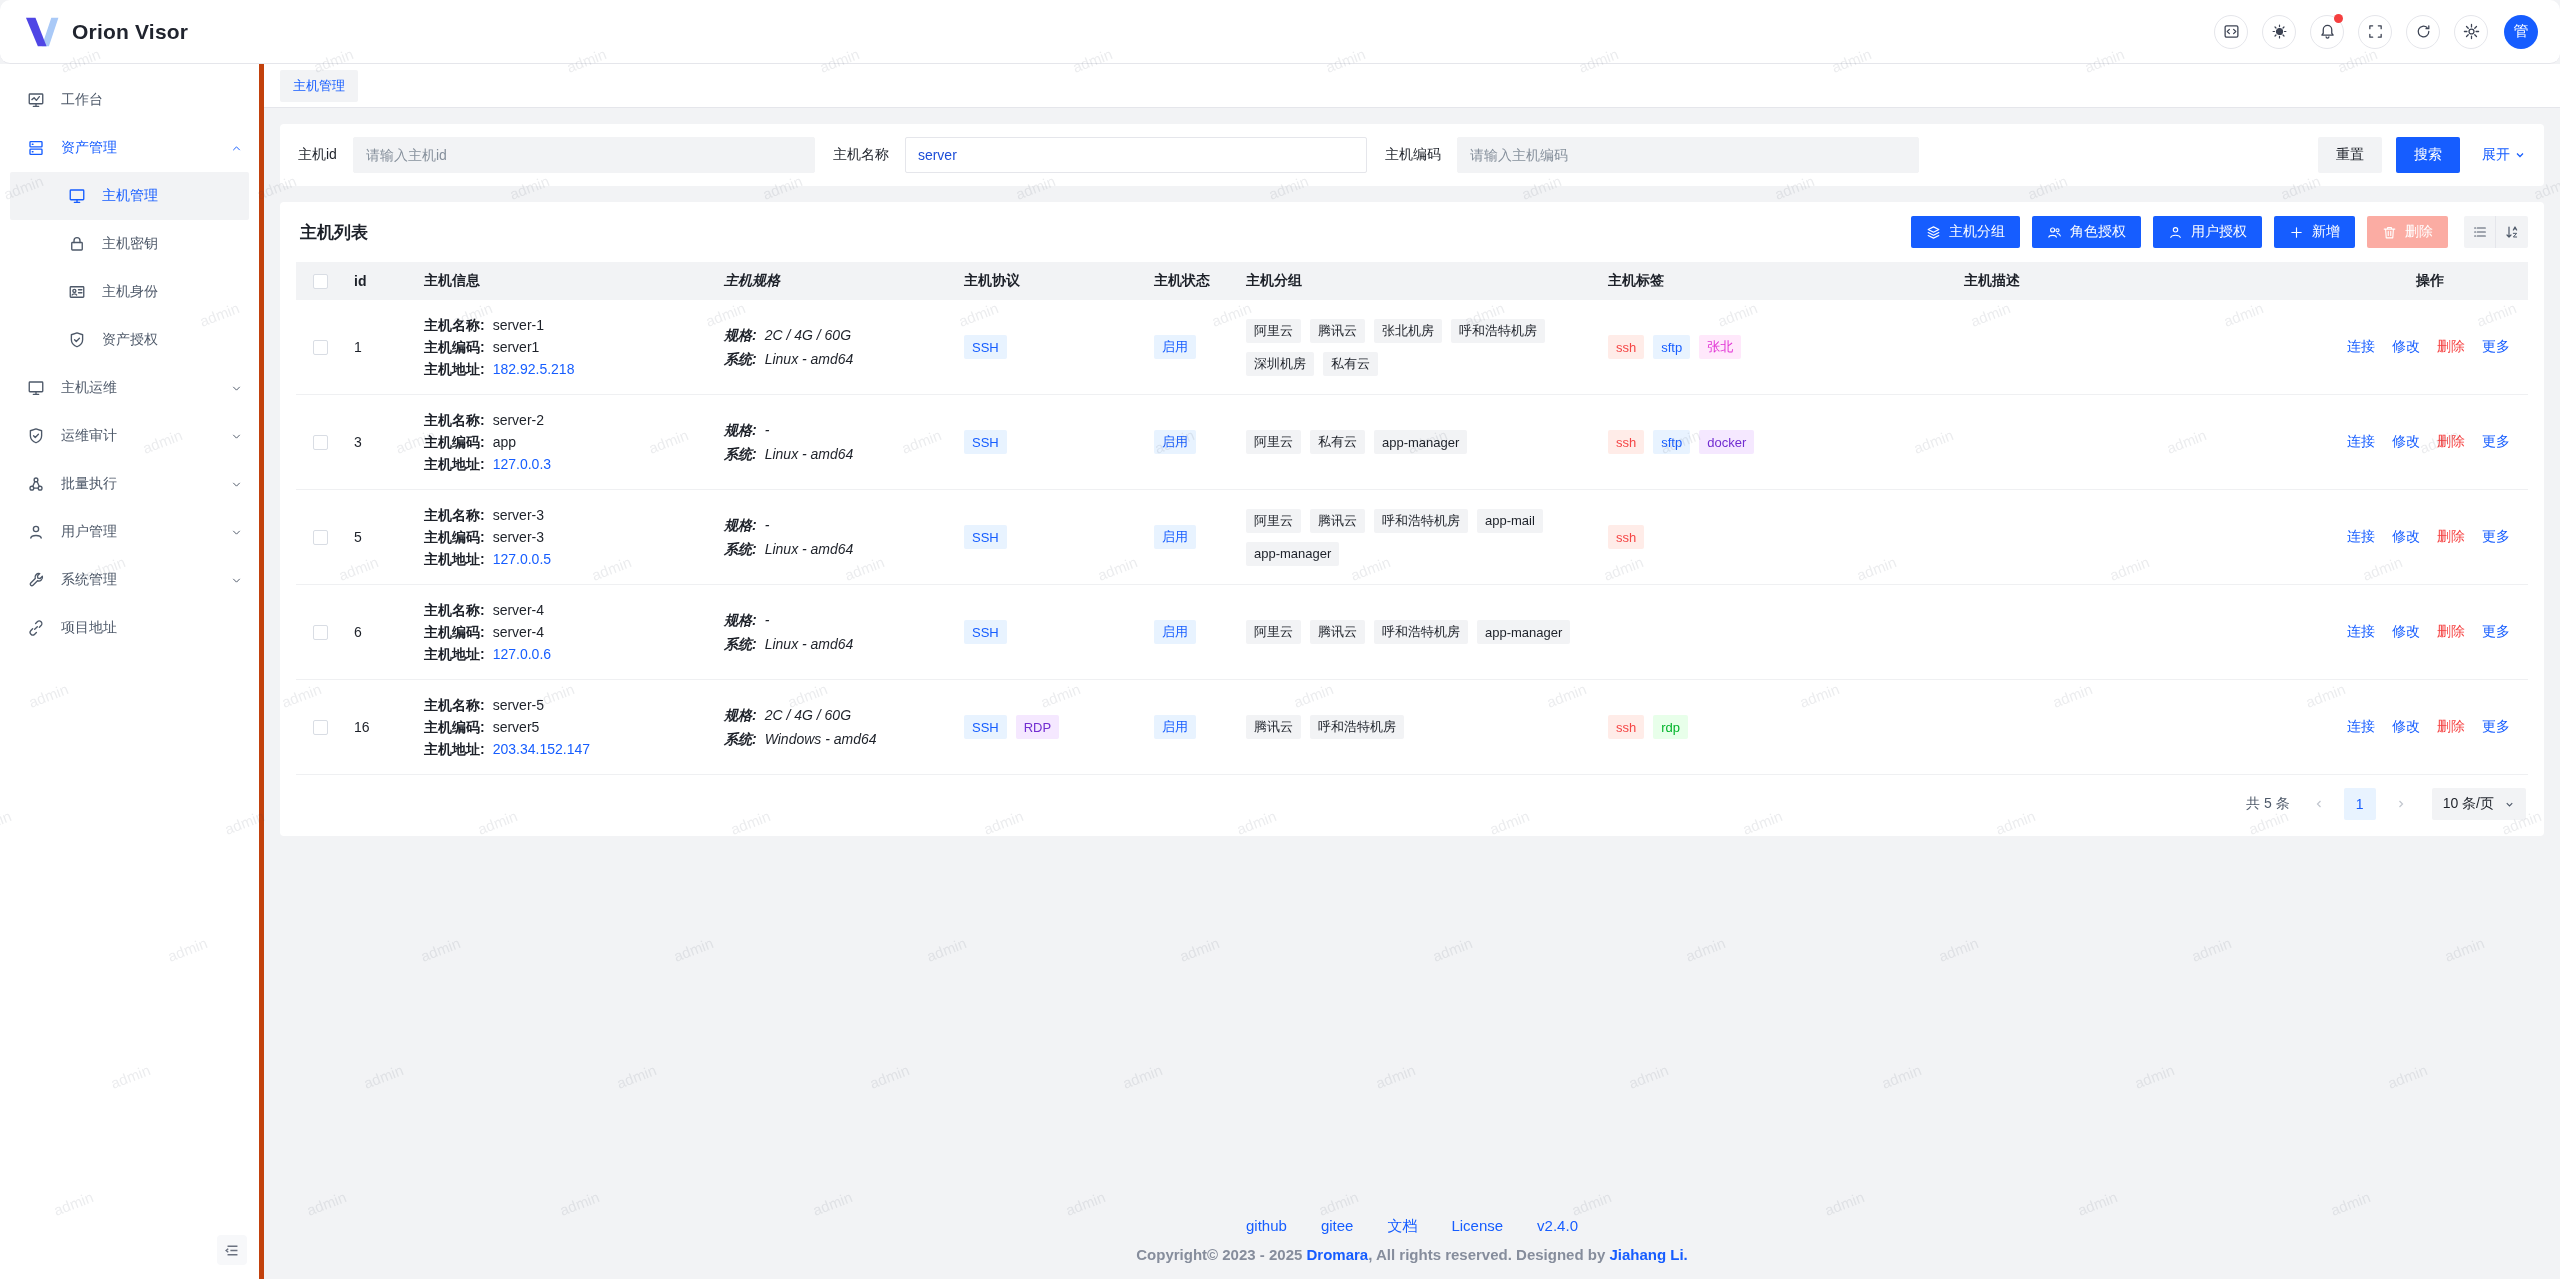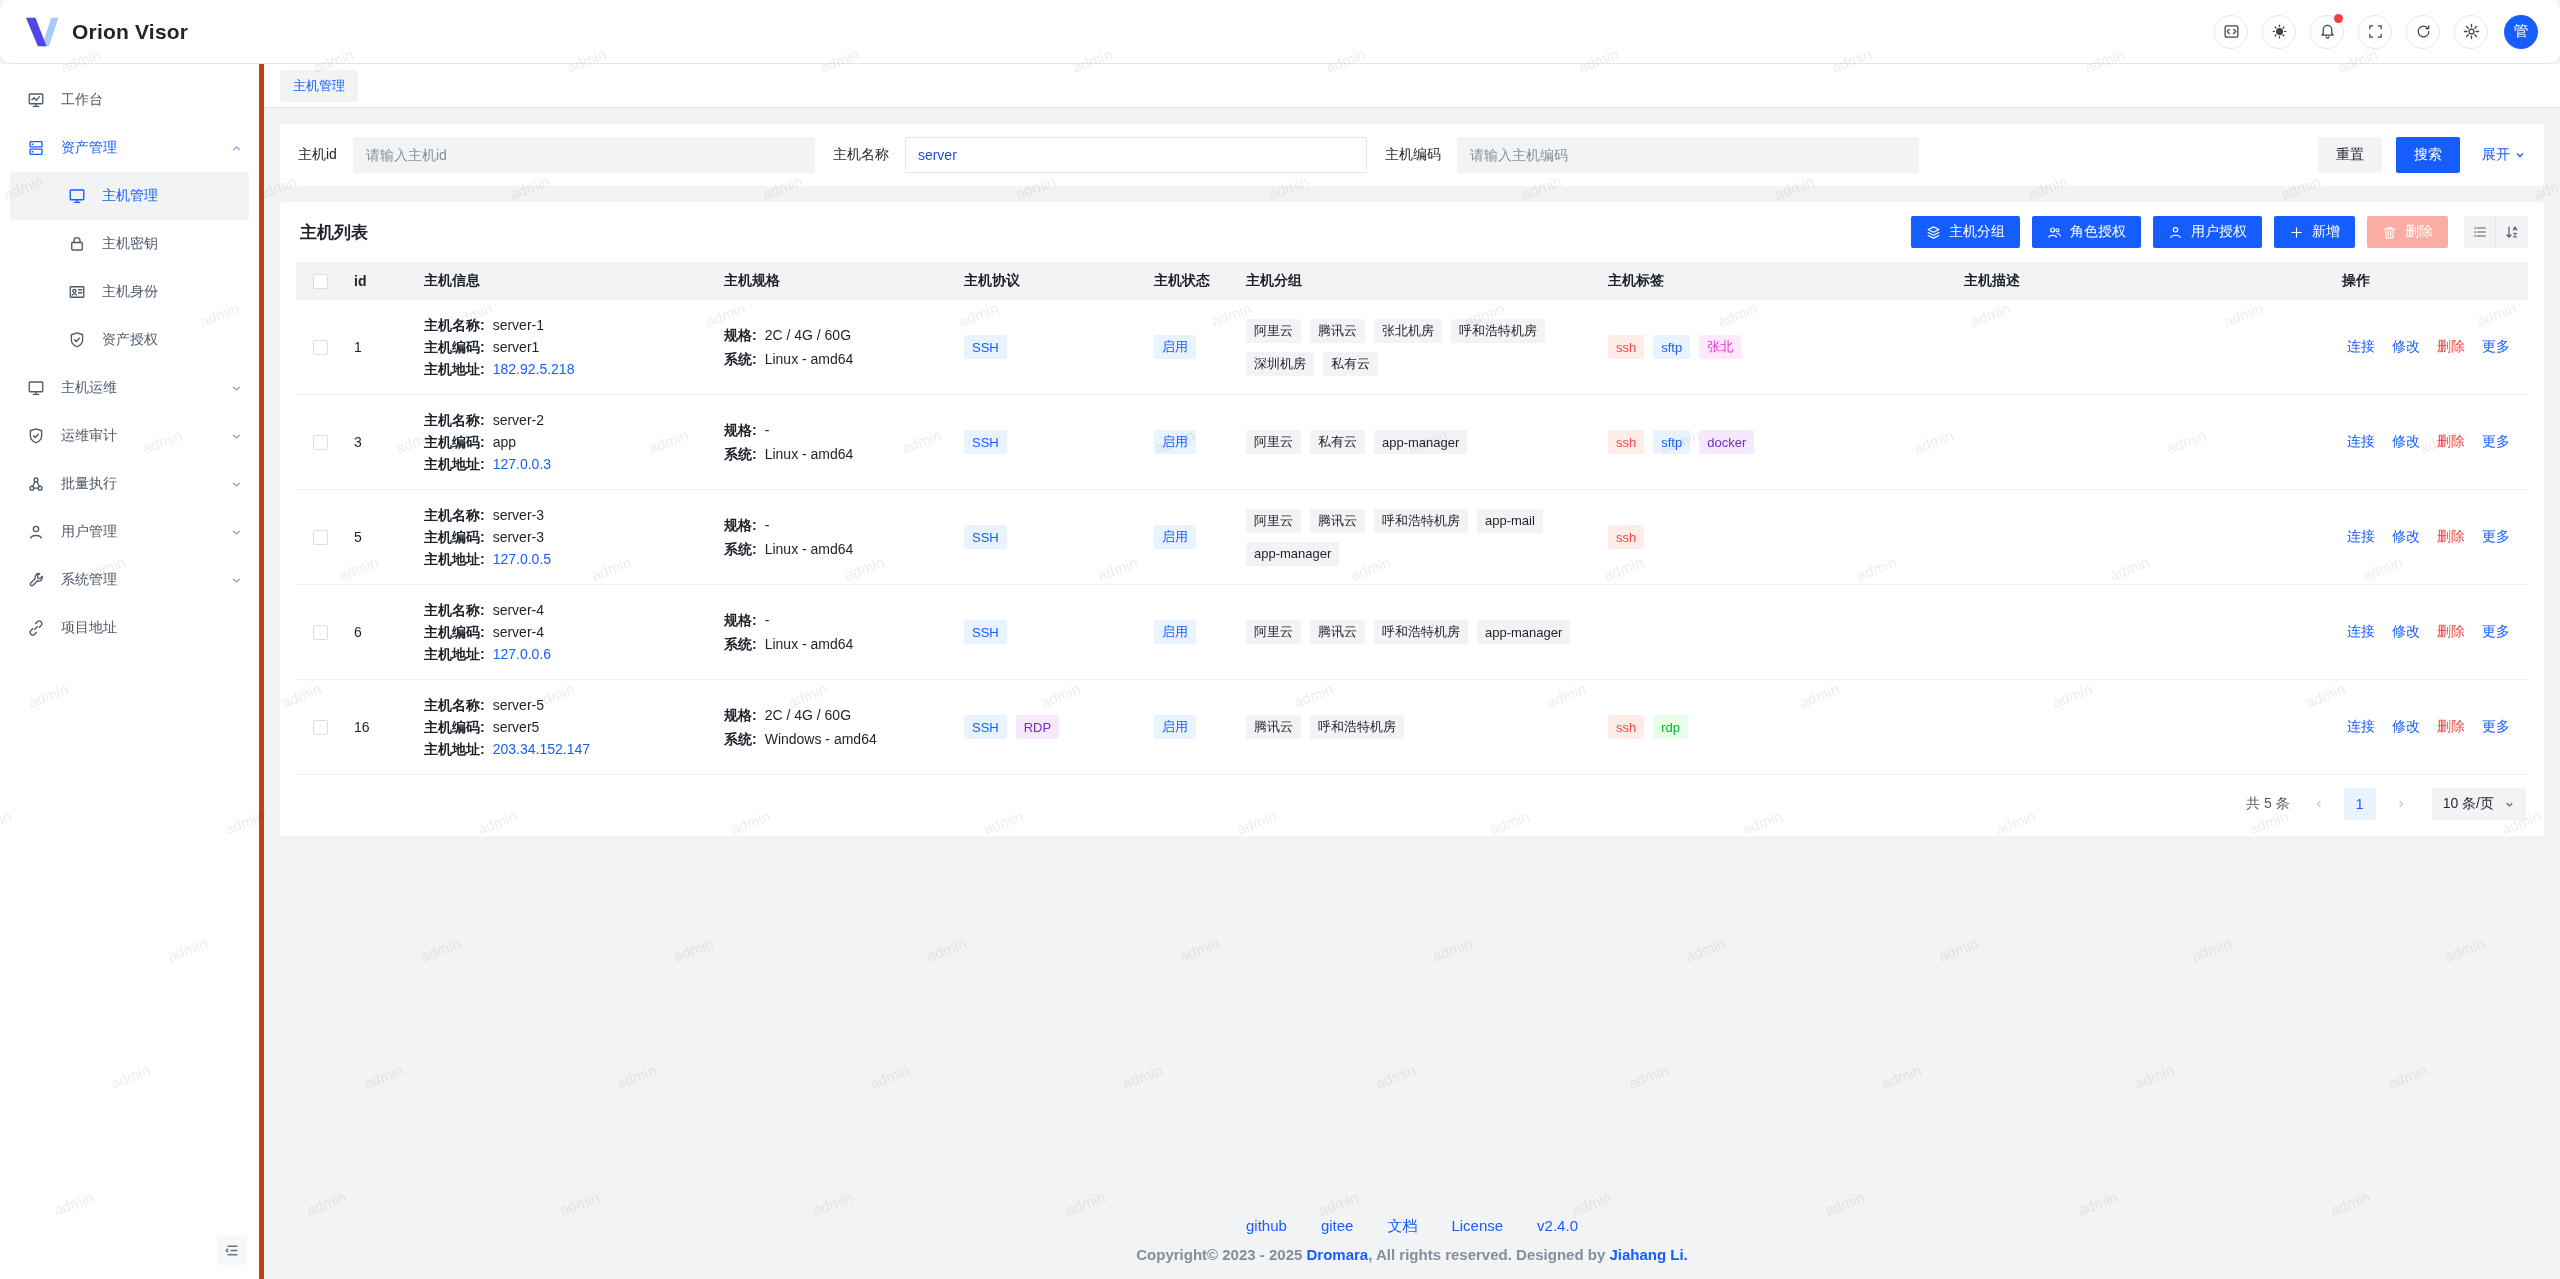--- a/index.html
+++ b/index.html
@@ -115,28 +115,28 @@
   .icon-btn:last-child{ border-radius:0 2px 2px 0; }
 
   .htable{ width:100%; }
   .tr{ display:flex; align-items:center; border-bottom:1px solid #eff0f2; }
   .tr.thead{ background:#f2f3f5; border-bottom:none; height:38px; font-weight:700; }
   .td{ padding:14px 10px; font-size:14px; }
   .thead .td{ padding:0 10px; }
   .col-check{ width:48px; flex:none; display:flex; justify-content:center; }
   .col-id{ width:70px; flex:none; }
   .col-info{ width:300px; flex:none; }
-  .col-spec{ width:240px; flex:none; }
+  .col-spec{ width:240px; flex:none;font-style:italic; }
   .col-protocol{ width:190px; flex:none; }
   .col-status{ width:92px; flex:none; }
   .col-group{ width:362px; flex:none; }
   .col-tags{ width:356px; flex:none; }
   .col-desc{ flex:1; min-width:0; }
   .col-actions{ width:196px; flex:none; }
-  .thead .col-actions{ text-align:left; }
+  .thead .col-actions{ text-align:center; }
 
   .checkbox{
     width:15px; height:15px; border:1px solid #d9dde4; border-radius:2px; background:#fff;
     cursor:pointer;
   }
   .info-line{ display:flex; line-height:22px; gap:8px; white-space:nowrap; }
   .info-line b{ color:#1d2129; font-weight:700; }
   .addr-link{ color:#165dff; cursor:pointer; text-decoration:none; }
   .spec-line{ display:flex; gap:8px; line-height:24px; white-space:nowrap; }
   .spec-line b{ font-weight:700; }

